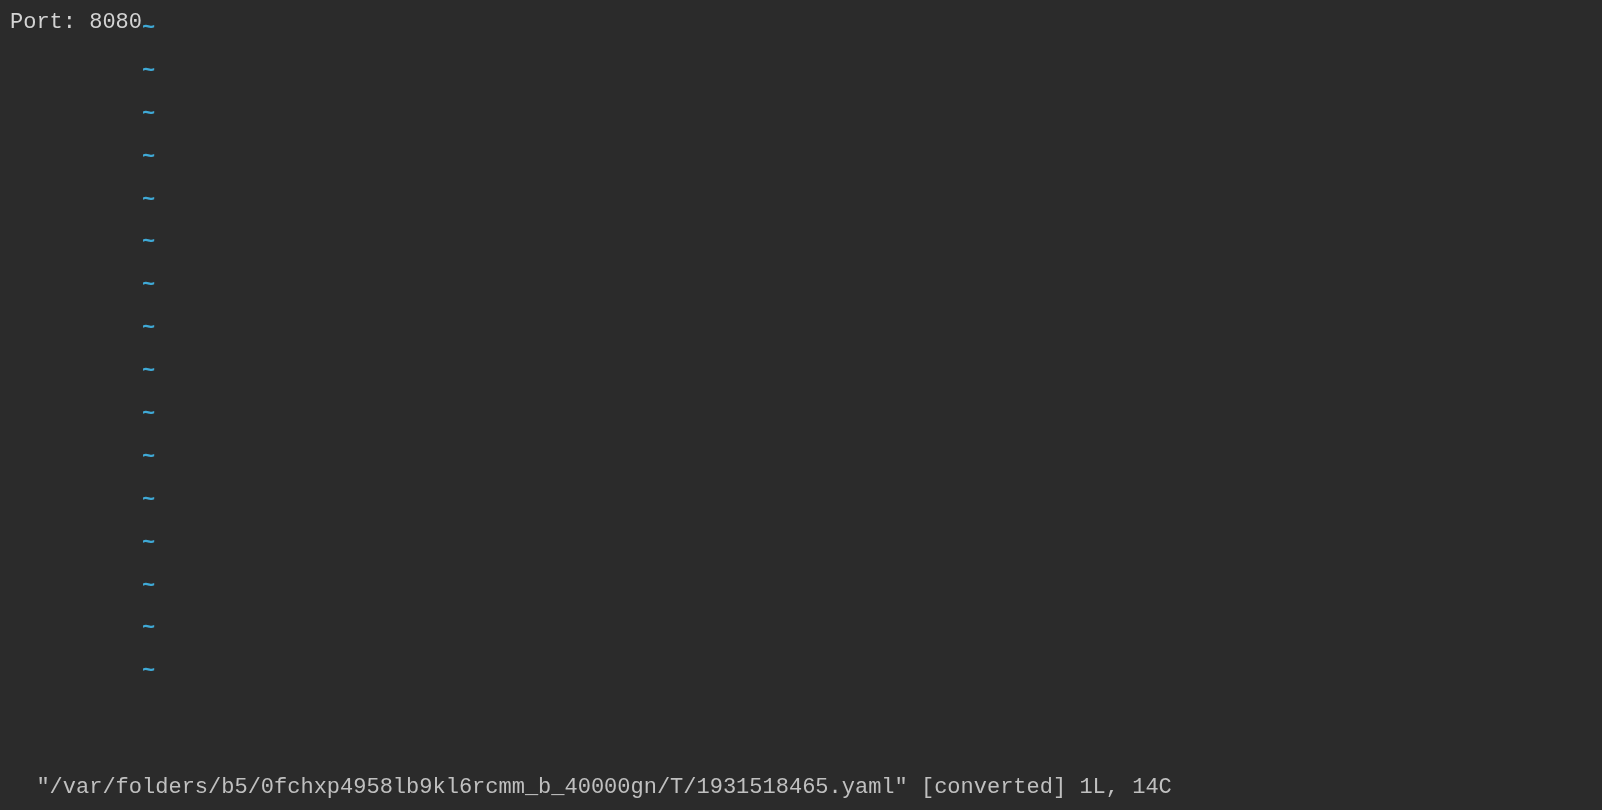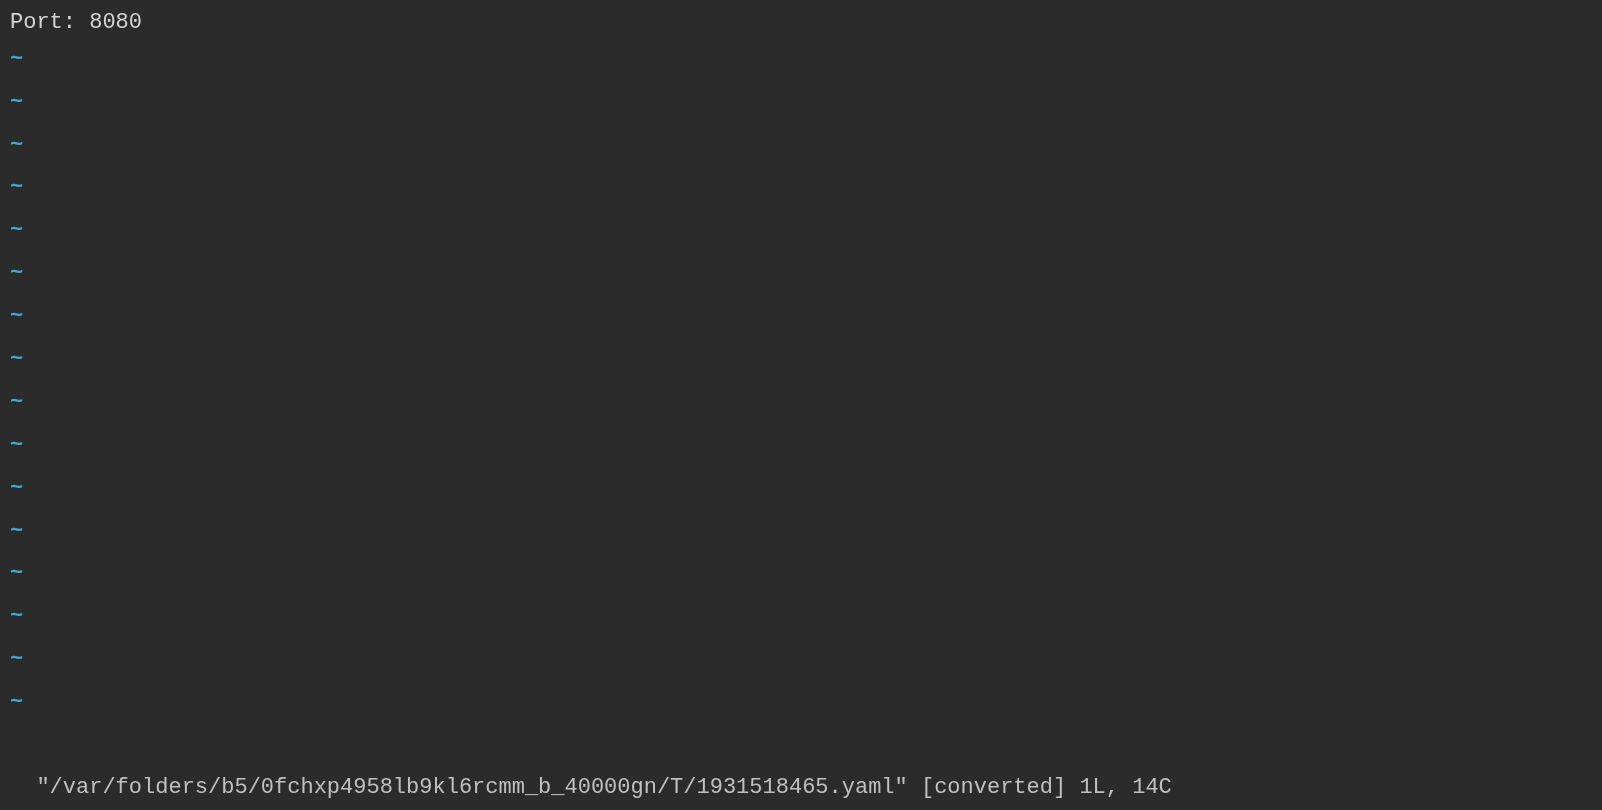--- a/index.html
+++ b/index.html
@@ -14,21 +14,21 @@
       width: 1602px;
       height: 810px;
       overflow: hidden;
       display: flex;
       flex-direction: column;
     }
     .editor-area {
       flex: 1;
       padding: 8px 10px 0 10px;
       display: flex;
-      flex-direction: column;
+      flex-direction: row;
       overflow: hidden;
     }
     .file-content {
       color: #d4d4d4;
       line-height: 1.4;
       white-space: pre;
     }
     .tilde-line {
       color: #3fa9d6;
       font-weight: bold;

